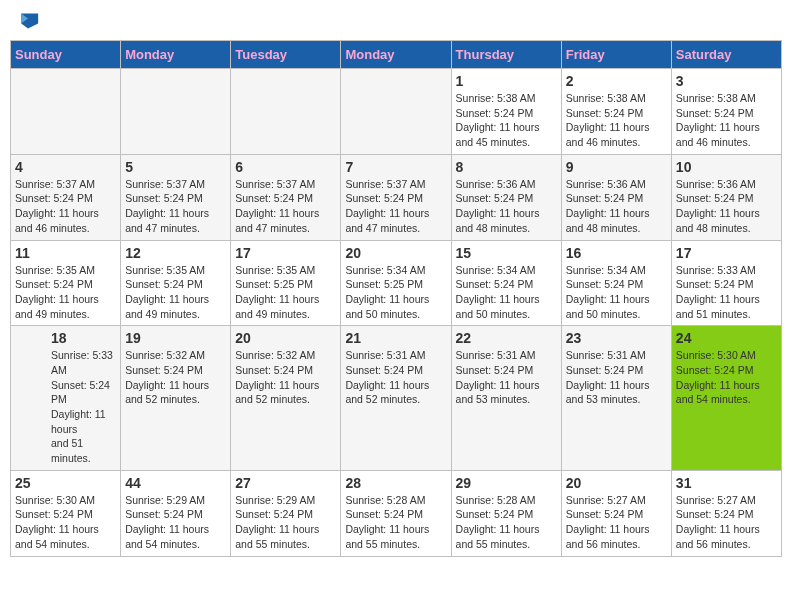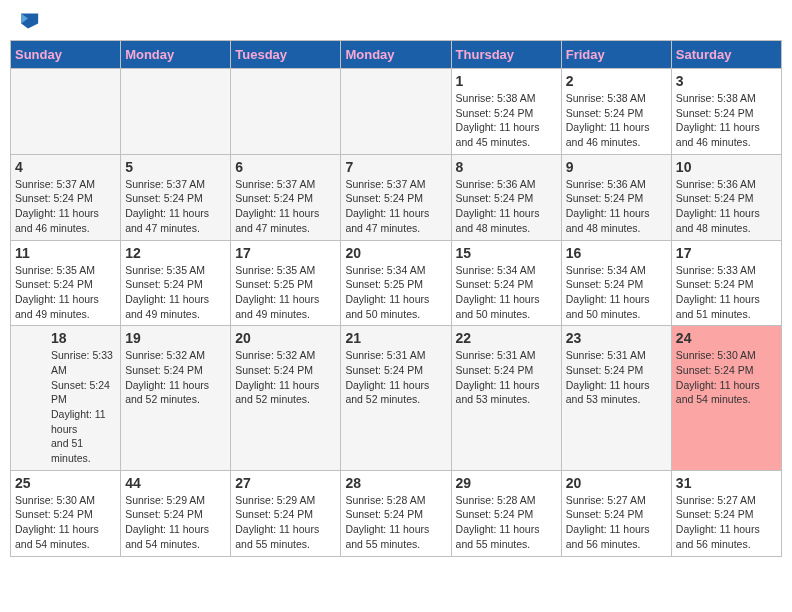--- a/index.html
+++ b/index.html
@@ -205,21 +205,21 @@
           <div class="day-info">Sunrise: 5:31 AM<br>Sunset: 5:24 PM<br>Daylight: 11 hours<br>and 52 minutes.</div>
         </td>
         <td style="background: rgb(245, 245, 245);">
           <div class="day-number">22</div>
           <div class="day-info">Sunrise: 5:31 AM<br>Sunset: 5:24 PM<br>Daylight: 11 hours<br>and 53 minutes.</div>
         </td>
         <td style="background: rgb(245, 245, 245);">
           <div class="day-number">23</div>
           <div class="day-info">Sunrise: 5:31 AM<br>Sunset: 5:24 PM<br>Daylight: 11 hours<br>and 53 minutes.</div>
         </td>
-        <td style="background: #fca5a5; margin-top: 26px;">
+        <td style="background: #84cc16; margin-top: 26px;">
           <div class="day-number">24</div>
           <div class="day-info">Sunrise: 5:30 AM<br>Sunset: 5:24 PM<br>Daylight: 11 hours<br>and 54 minutes.</div>
         </td>
       </tr>
       <tr>
         <td>
           <div class="day-number">25</div>
           <div class="day-info">Sunrise: 5:30 AM<br>Sunset: 5:24 PM<br>Daylight: 11 hours<br>and 54 minutes.</div>
         </td>
         <td>

